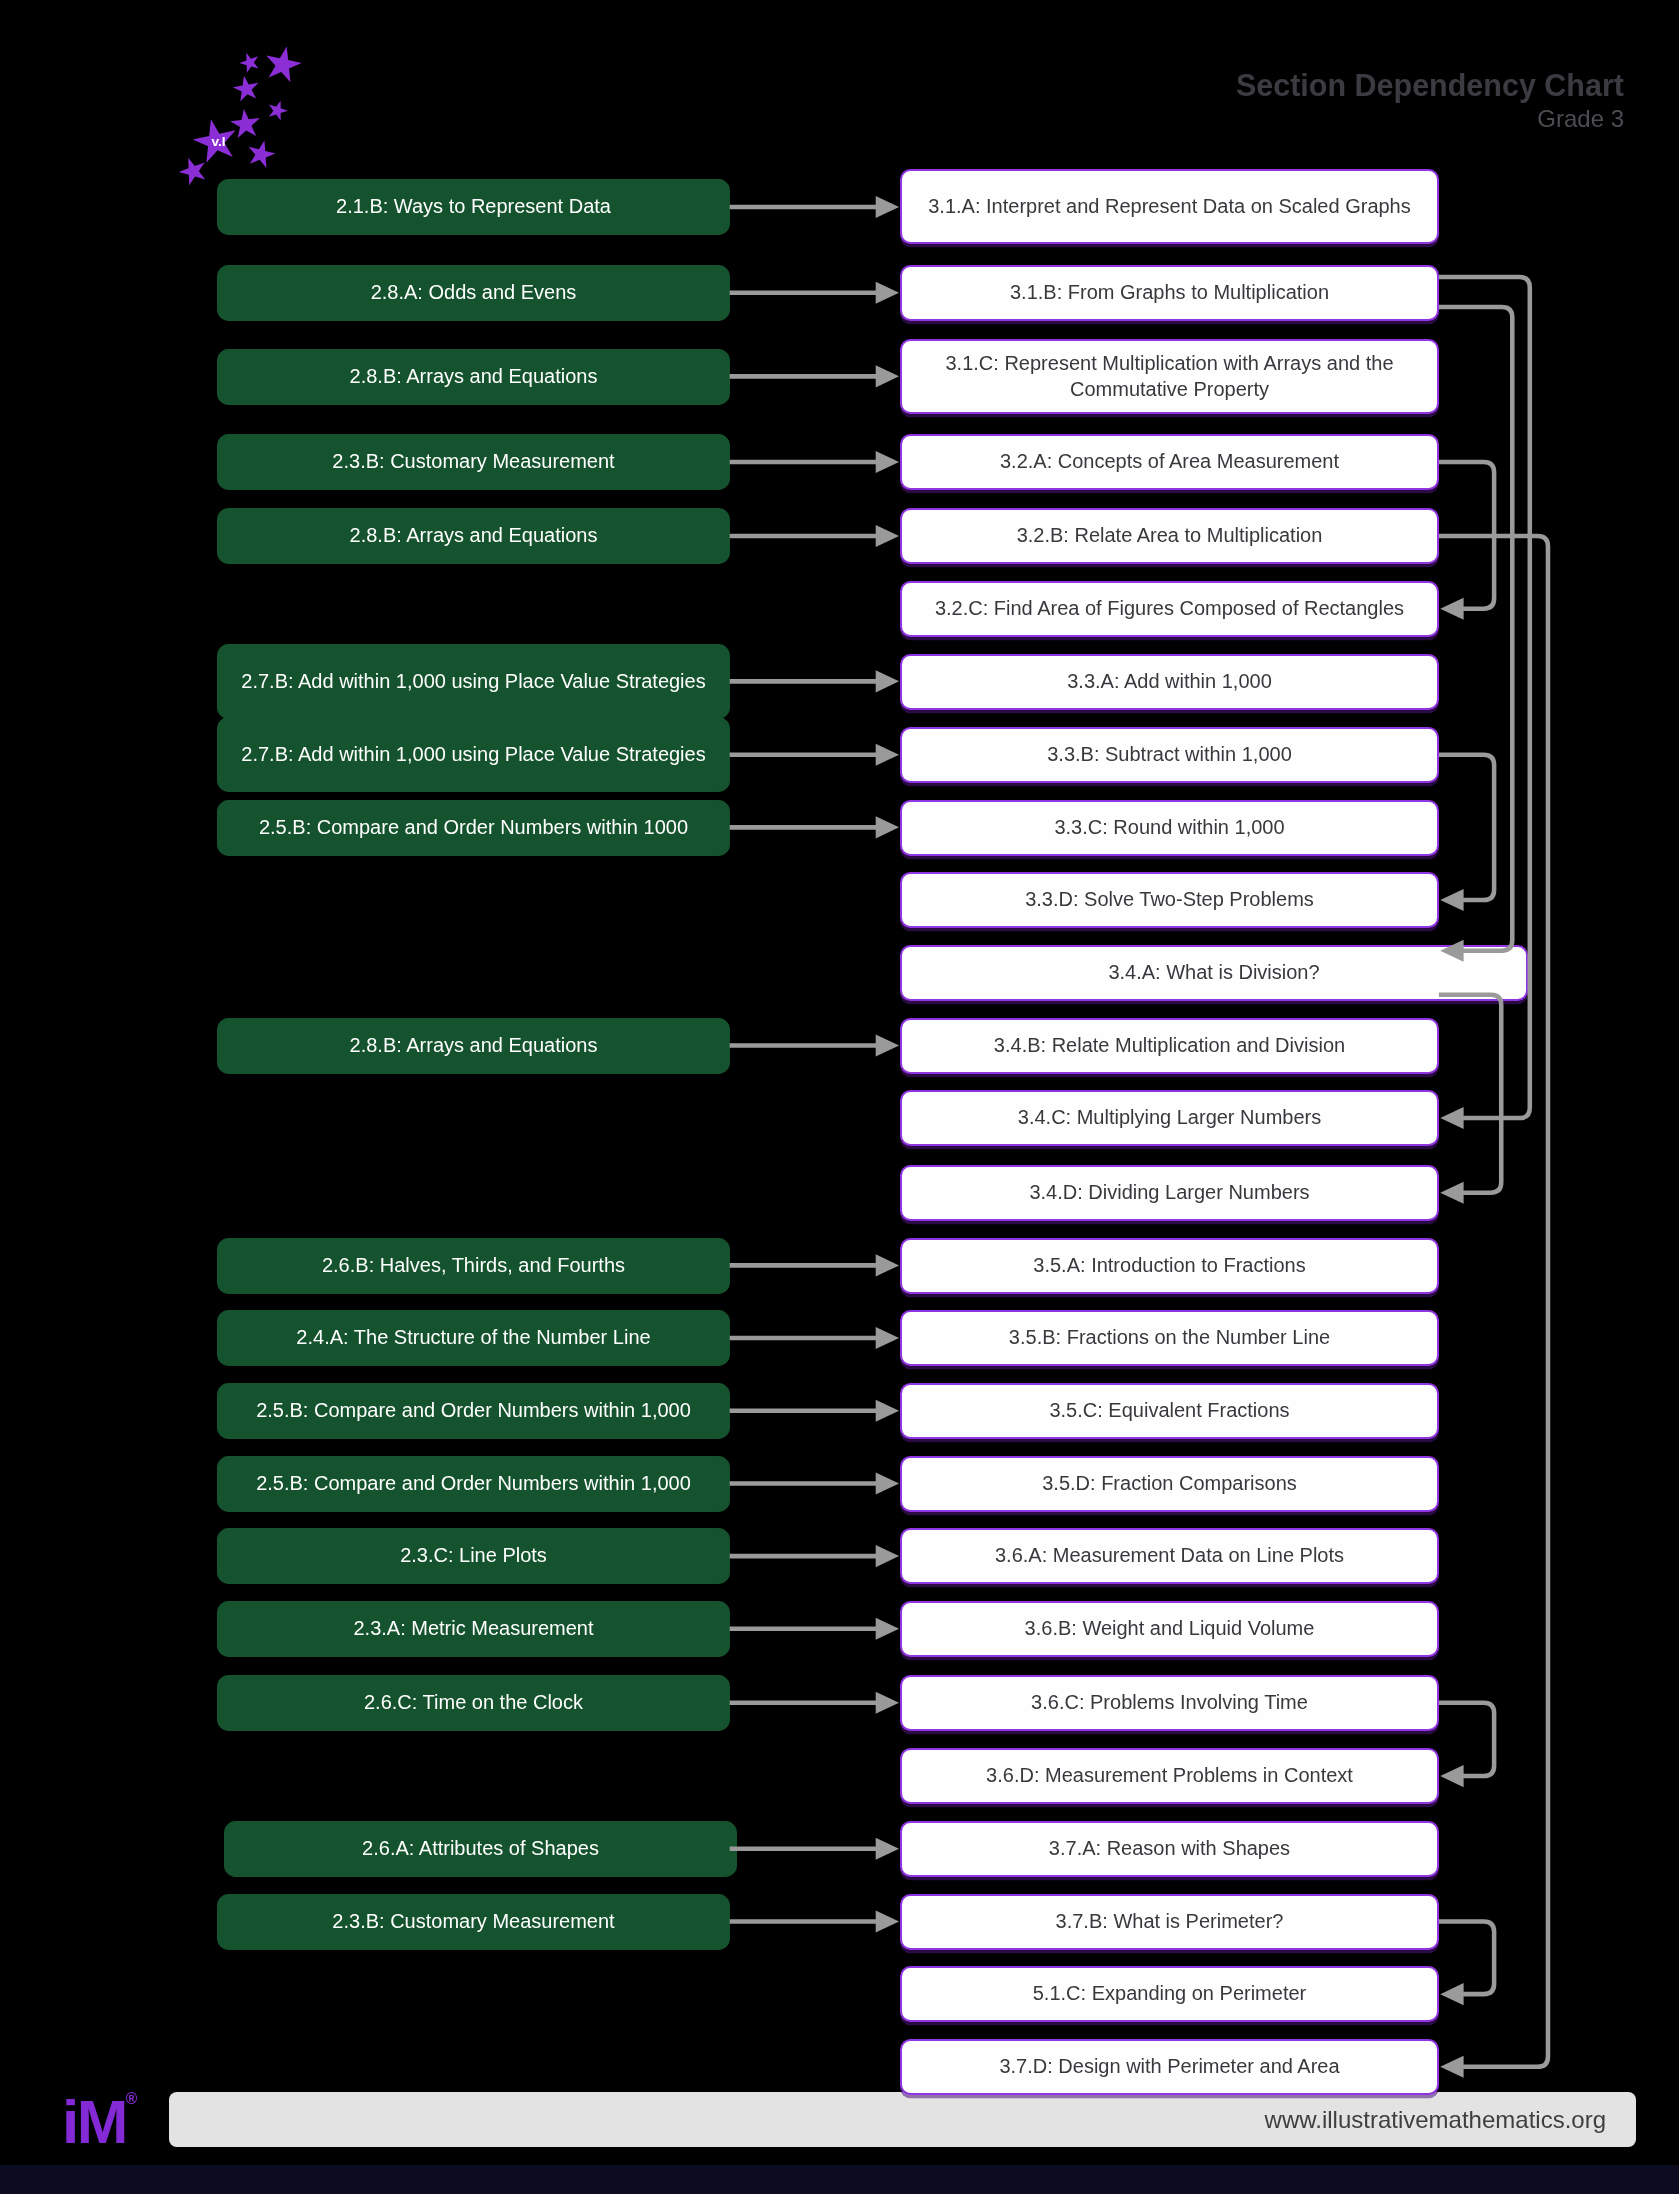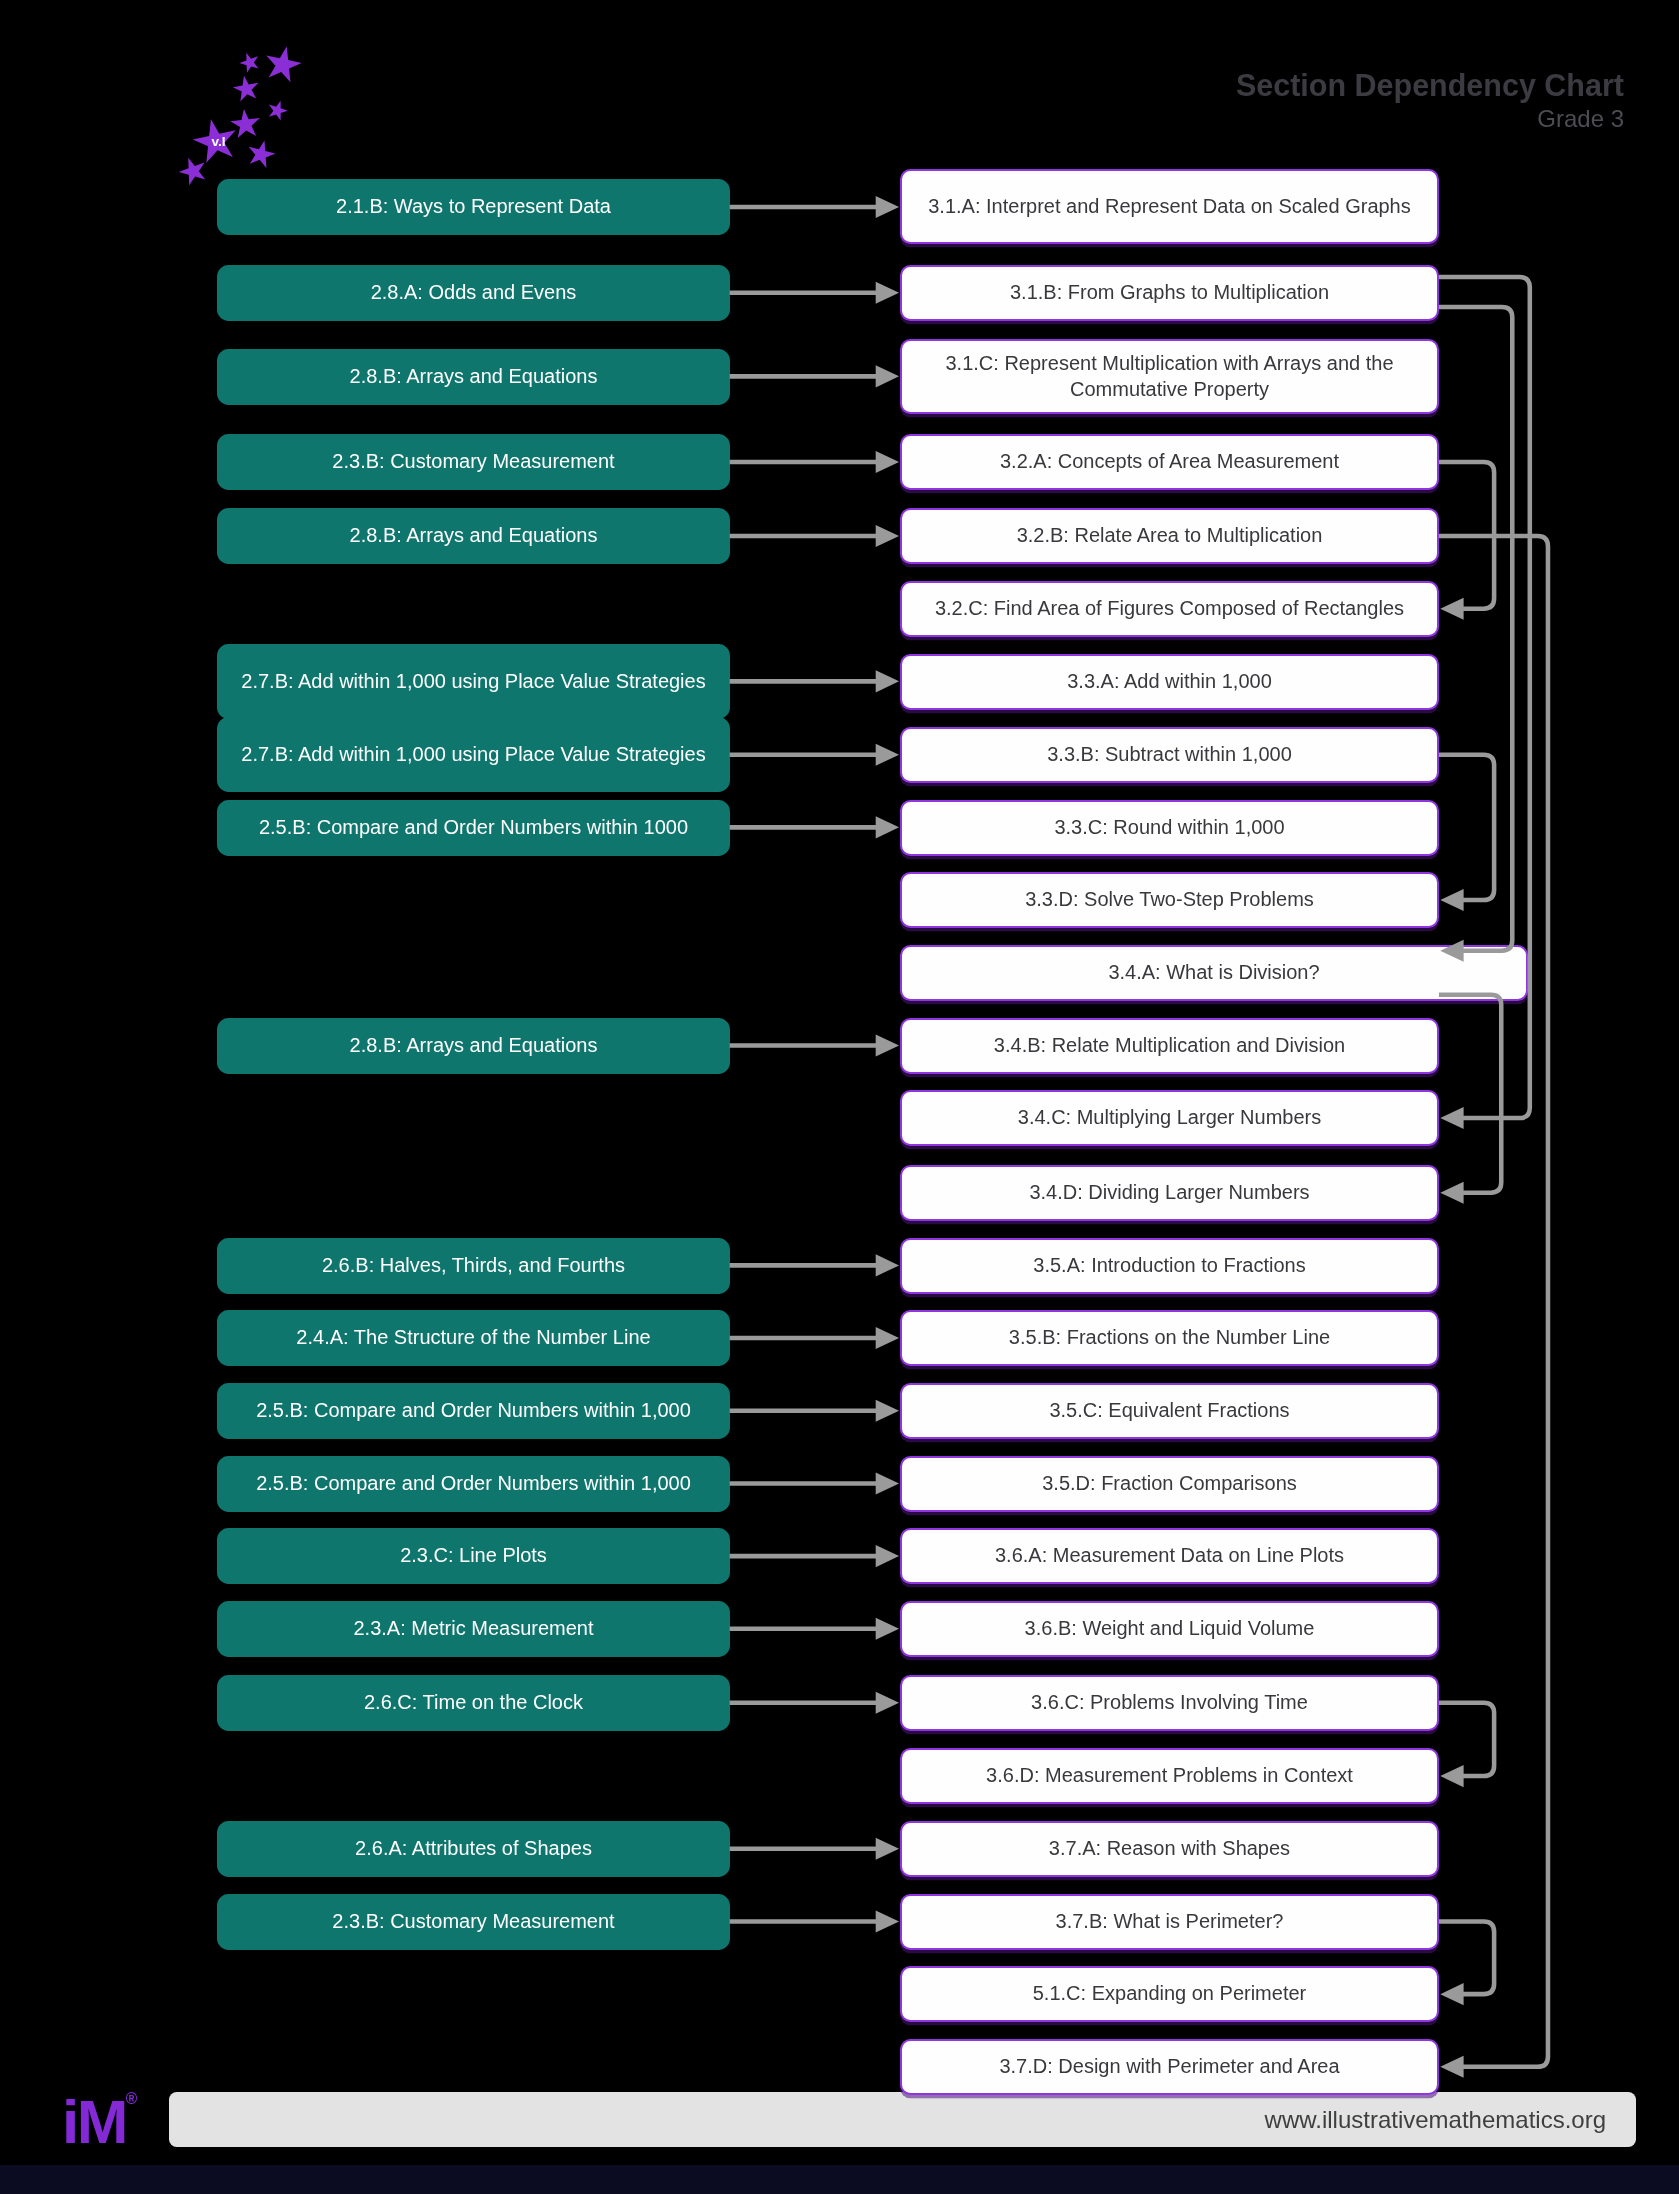--- a/index.html
+++ b/index.html
@@ -1,20 +1,20 @@
 <!DOCTYPE html>
 <html style="font-size:10.4px"><head>
 <meta charset="utf-8">
 <style>
   html,body{margin:0;padding:0;background:#000;width:1680px;height:2194px;
     font-family:"Liberation Sans",sans-serif;position:relative;overflow:hidden;}
   #stage{position:absolute;left:0;top:0;width:1680px;height:2194px;}
   .box{position:absolute;display:flex;align-items:center;justify-content:center;
     text-align:center;font-size:20px;line-height:1.28;box-sizing:border-box;padding:3.9px 18px;}
-  .box.left{background:#0f766e;color:#ffffff;border-radius:11.7px;}
+  .box.left{background:#14532d;color:#ffffff;border-radius:11.7px;}
   .box.right{background:#fefeff;color:#39393d;border:2.6px solid #9135e2;border-radius:10.4px;
     box-shadow:0 3.2px 0 rgba(78,20,122,.55);}
   #lines{position:absolute;left:0;top:0;pointer-events:none;}
   #lines path{stroke:#9a9a9a;stroke-width:7;fill:none;}
   #lines polygon{fill:#9a9a9a;stroke:none;}
   .titleblock{position:absolute;top:67px;right:56px;text-align:right;}
   .titleblock .t1{font-size:30.5px;font-weight:bold;color:#3b3b41;line-height:1.2;}
   .titleblock .t2{font-size:24px;color:#4c4c53;line-height:1.25;}
   #stars{position:absolute;left:0;top:0;}
   .star{position:absolute;color:#8b2ed6;line-height:1;display:block;}
@@ -89,21 +89,21 @@
     <div class="box right" style="left: 900px; top: 1383px; width: 539px; height: 56px;">3.5.C: Equivalent Fractions</div>
     <div class="box left" style="left: 217px; top: 1456px; width: 513px; height: 56px;">2.5.B: Compare and Order Numbers within 1,000</div>
     <div class="box right" style="left: 900px; top: 1456px; width: 539px; height: 56px;">3.5.D: Fraction Comparisons</div>
     <div class="box left" style="left: 217px; top: 1528px; width: 513px; height: 56px;">2.3.C: Line Plots</div>
     <div class="box right" style="left: 900px; top: 1528px; width: 539px; height: 56px;">3.6.A: Measurement Data on Line Plots</div>
     <div class="box left" style="left: 217px; top: 1601px; width: 513px; height: 56px;">2.3.A: Metric Measurement</div>
     <div class="box right" style="left: 900px; top: 1601px; width: 539px; height: 56px;">3.6.B: Weight and Liquid Volume</div>
     <div class="box left" style="left: 217px; top: 1675px; width: 513px; height: 56px;">2.6.C: Time on the Clock</div>
     <div class="box right" style="left: 900px; top: 1675px; width: 539px; height: 56px;">3.6.C: Problems Involving Time</div>
     <div class="box right" style="left: 900px; top: 1748px; width: 539px; height: 56px;">3.6.D: Measurement Problems in Context</div>
-    <div class="box left" style="left: 217px; top: 1821px; width: 513px; height: 56px;">2.6.A: Attributes of Shapes</div>
+    <div class="box left" style="left: 224px; top: 1821px; width: 513px; height: 56px;">2.6.A: Attributes of Shapes</div>
     <div class="box right" style="left: 900px; top: 1821px; width: 539px; height: 56px;">3.7.A: Reason with Shapes</div>
     <div class="box left" style="left: 217px; top: 1894px; width: 513px; height: 56px;">2.3.B: Customary Measurement</div>
     <div class="box right" style="left: 900px; top: 1894px; width: 539px; height: 56px;">3.7.B: What is Perimeter?</div>
     <div class="box right" style="left: 900px; top: 1966px; width: 539px; height: 56px;">5.1.C: Expanding on Perimeter</div>
     <div class="box right" style="left: 900px; top: 2039px; width: 539px; height: 56px;">3.7.D: Design with Perimeter and Area</div>
     <svg id="lines" width="1680" height="2194" viewBox="0 0 2588 3381">
       <path d="M 1124 319 H 1355"></path>
       <polygon points="1385,319 1349,302 1349,336"></polygon>
       <path d="M 1124 451 H 1355"></path>
       <polygon points="1385,451 1349,434 1349,468"></polygon>

